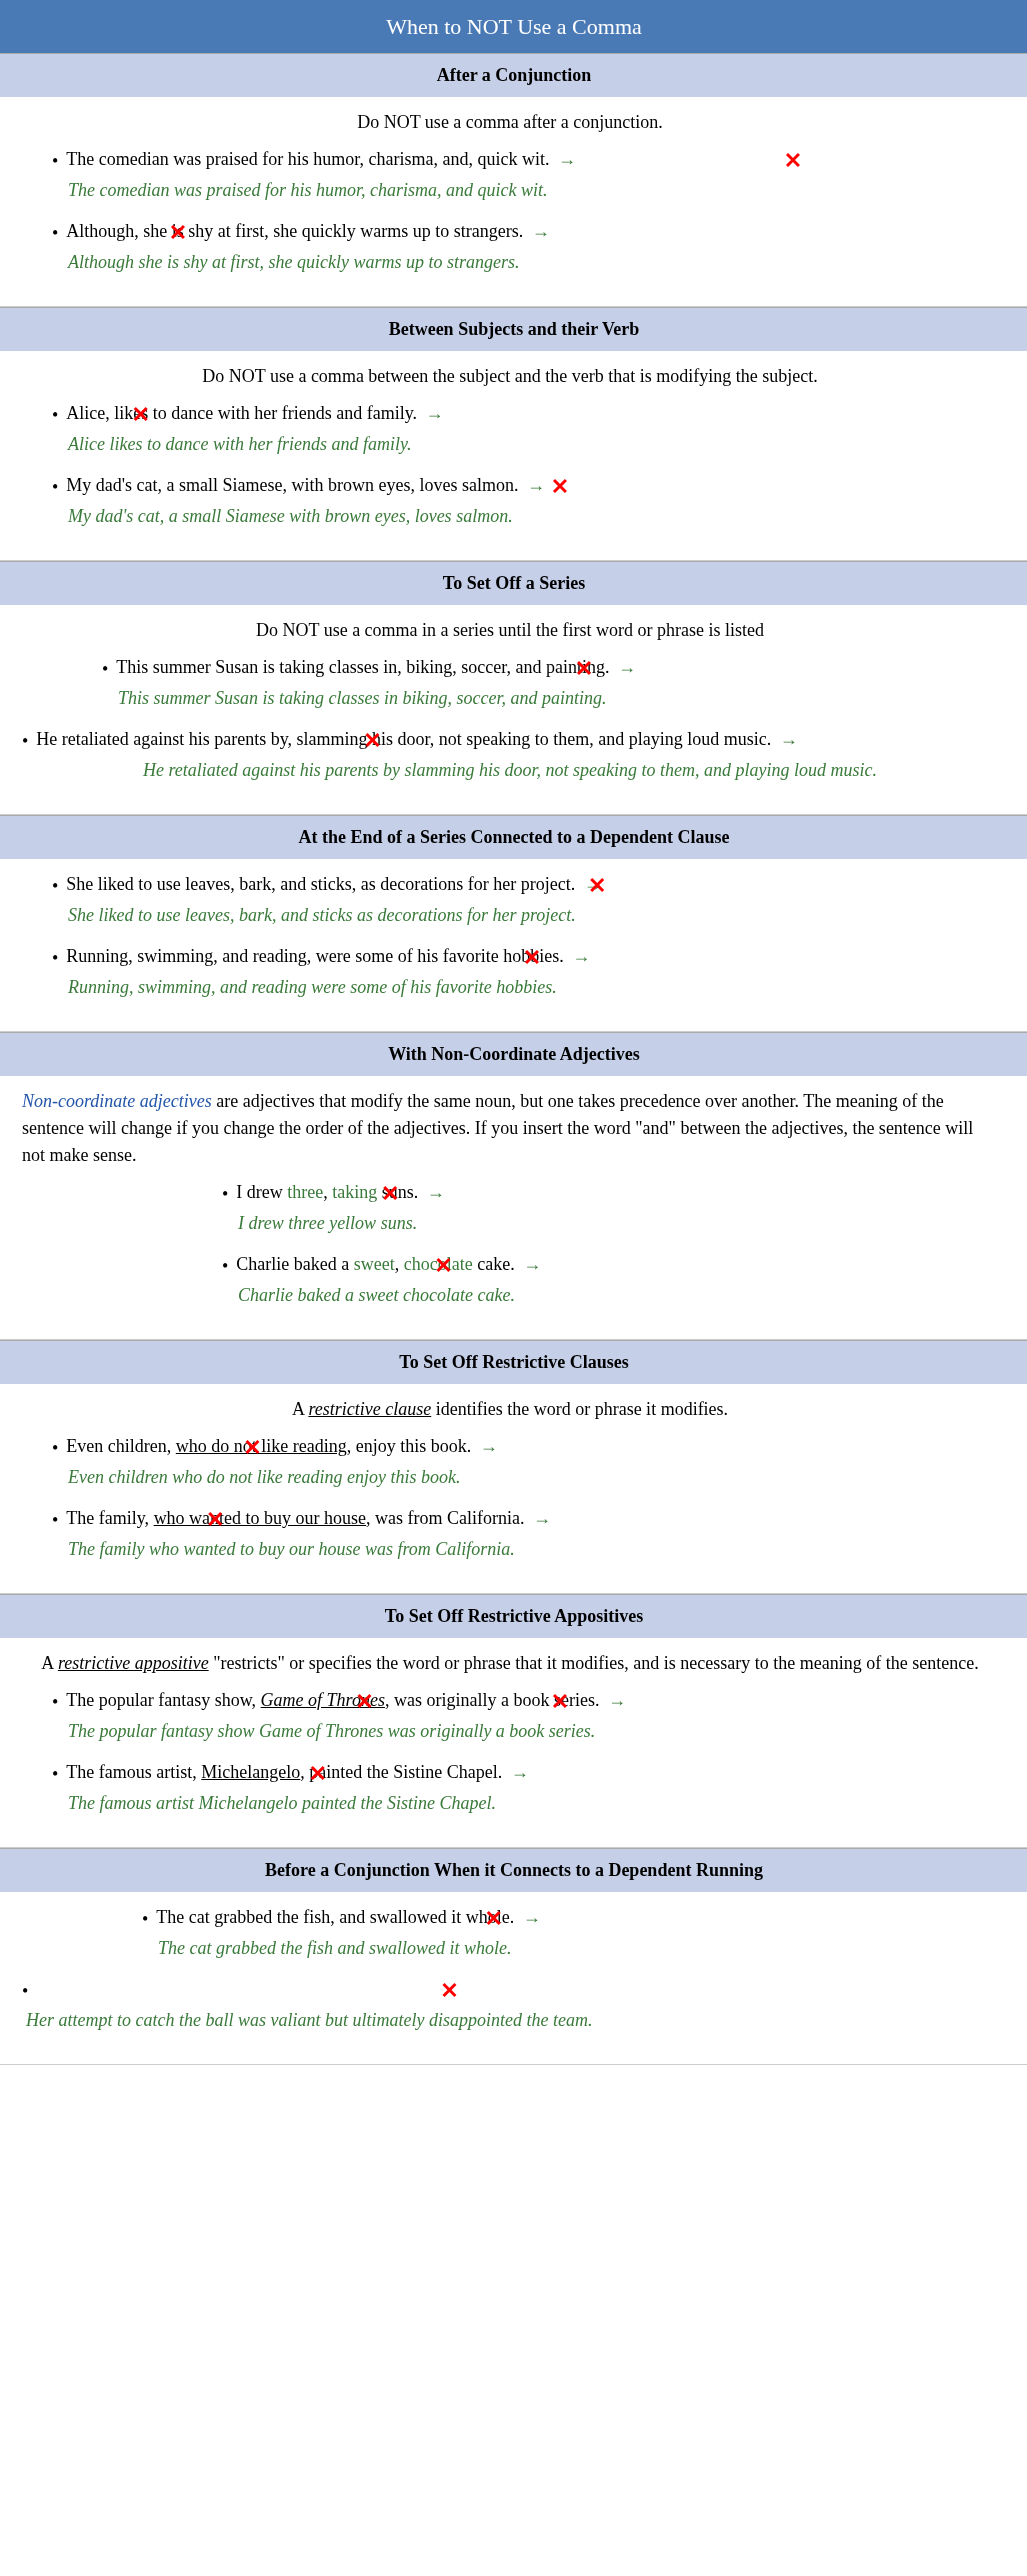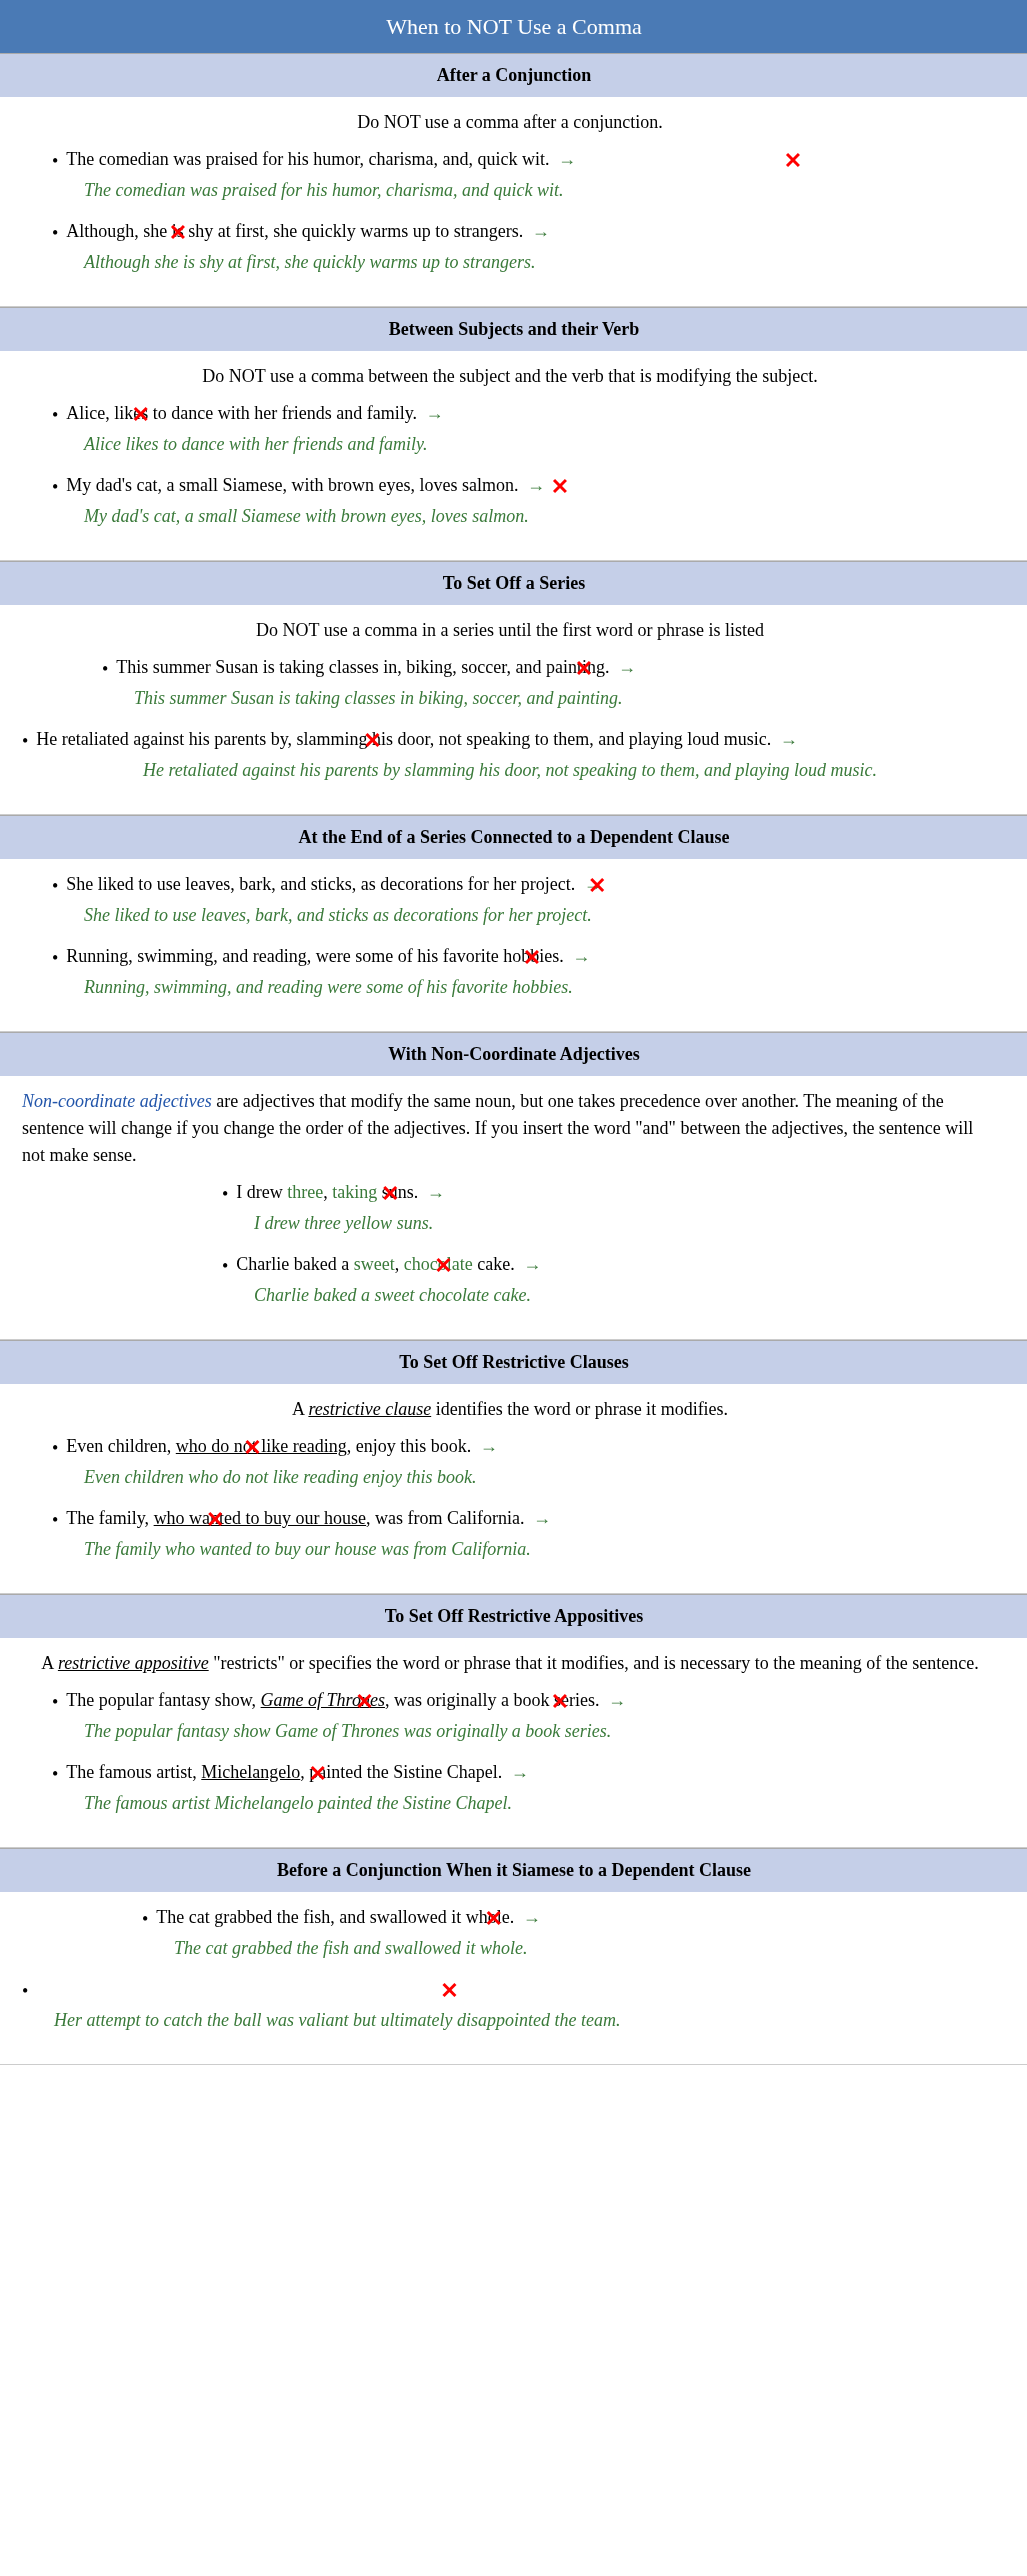--- a/index.html
+++ b/index.html
@@ -58,21 +58,21 @@
     }
     .wrong-text {
       color: #000;
       font-size: 18px;
     }
     .correct-text {
       color: #3a7a3a;
       font-style: italic;
       font-size: 18px;
       margin-top: 2px;
-      margin-left: 32px;
+      margin-left: 16px;
     }
     .arrow {
       color: #3a7a3a;
       font-size: 18px;
       margin-left: 4px;
     }
     .x-mark {
       color: red;
       font-size: 22px;
       font-weight: bold;
@@ -303,40 +303,40 @@
             <span class="x-mark" style="left:26%;">✕</span>
             <span class="wrong-text">The famous artist, <span class="underline">Michelangelo</span>, painted the Sistine Chapel. <span class="arrow">→</span></span>
           </div>
         </div>
         <div class="correct-text">The famous artist Michelangelo painted the Sistine Chapel.</div>
       </div>
     </div>
   </div>
 
   <div class="section-block">
-    <div class="section-title">Before a Conjunction When it Siamese to a Dependent Clause</div>
+    <div class="section-title">Before a Conjunction When it Connects to a Dependent Running</div>
     <div class="section-body">
 
       <div class="example-item" style="margin-left:120px;">
         <div class="bullet-line">
           <span class="bullet">•</span>
           <div style="position:relative; flex:1;">
             <span class="x-mark" style="left:39%;">✕</span>
             <span class="wrong-text">The cat grabbed the fish, and swallowed it whole. <span class="arrow">→</span></span>
           </div>
         </div>
         <div class="correct-text">The cat grabbed the fish and swallowed it whole.</div>
       </div>
 
       <div style="margin-bottom:14px;">
         <div class="bullet-line">
           <span class="bullet" style="margin-right:8px; margin-top:2px; flex-shrink:0;">•</span>
           <div style="position:relative; flex:1;">
             <span class="x-mark" style="left:42%;">✕</span>
           </div>
         </div>
-        <div class="correct-text" style="margin-left:32px;">Her attempt to catch the ball was valiant but ultimately disappointed the team.</div>
+        <div class="correct-text" style="margin-left:4px;">Her attempt to catch the ball was valiant but ultimately disappointed the team.</div>
       </div>
     </div>
   </div>
 
 </div>
 
 
 </body></html>

